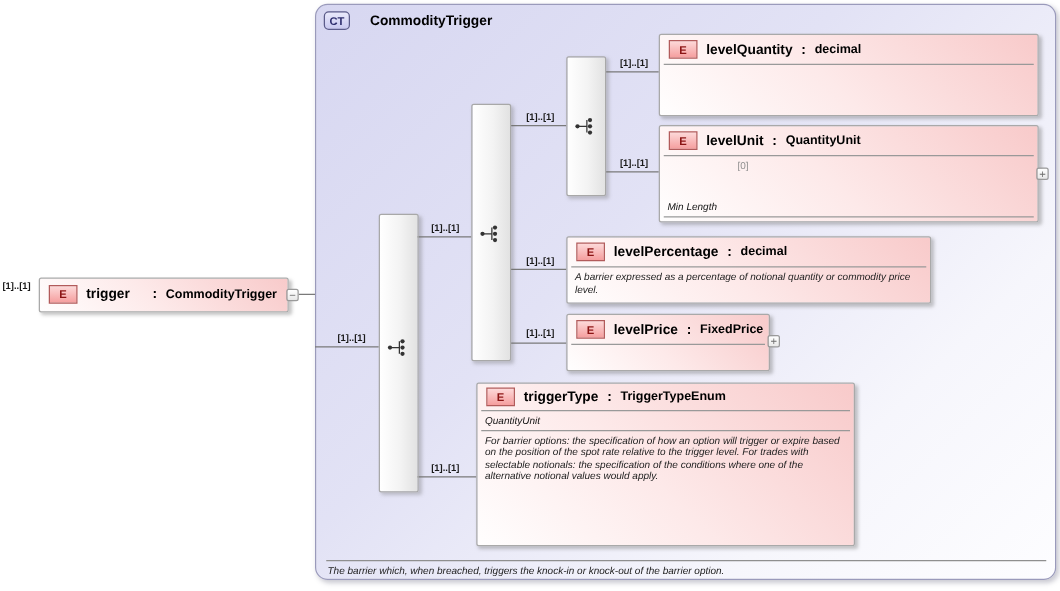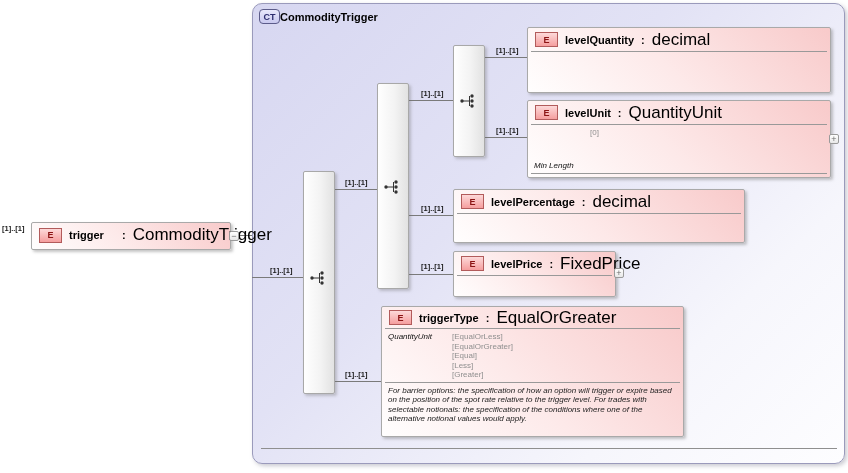--- a/index.html
+++ b/index.html
@@ -17,38 +17,38 @@
   .vbar{position:absolute;width:30px;border:1px solid #a8a8a8;border-radius:2px;
         background:linear-gradient(to right,#ffffff 0%,#f3f3f3 55%,#e2e2e2 100%);
         box-shadow:2px 2px 3px rgba(110,110,110,.35);z-index:3;}
   .vbar svg{position:absolute;left:5px;}
 
   
   .ct{position:absolute;left:252px;top:3px;width:591px;height:459px;
       border:1px solid #9a9abb;border-radius:10px;
       background:linear-gradient(135deg,#d7d7f1 0%,#e2e2f5 40%,#f6f6fc 75%,#fdfdff 100%);
       box-shadow:2px 2px 4px rgba(120,120,140,.4);z-index:1;}
-  .ct-header{position:absolute;left:6px;top:5px;display:flex;align-items:center;gap:0;}
+  .ct-header{position:absolute;left:6px;top:5px;display:flex;align-items:center;gap:16px;}
   .ct-badge{width:19px;height:13px;border:1px solid #5c5c8a;border-radius:4px;
             background:linear-gradient(#e9e9fb,#c9c9ef);color:#2e2e6e;font-size:9px;
             font-weight:bold;display:flex;align-items:center;justify-content:center;}
   .ct-title{font-size:11px;font-weight:bold;color:#000;}
   .ct-doc-sep{position:absolute;left:8px;right:7px;top:444px;border-top:1px solid #8f8f8f;}
   .ct-doc{position:absolute;left:9px;top:448px;right:8px;font-size:8px;font-style:italic;color:#222;}
 
   
   .ebox{position:absolute;border:1px solid #a9a9a9;border-radius:2px;
         background:linear-gradient(45deg,#fffefe 0%,#fde9e9 45%,#f8caca 100%);
         box-shadow:2px 2px 3px rgba(110,110,110,.4);z-index:3;}
   .ehead{height:23px;display:flex;align-items:center;padding:0 7px;gap:7px;}
   .badge-e{width:21px;height:13px;border:1px solid #b25b5b;flex:0 0 auto;
            background:linear-gradient(#fdd9d9,#f59e9e);color:#8b1414;font-size:9px;
            font-weight:bold;display:flex;align-items:center;justify-content:center;}
   .ename{font-size:11px;font-weight:bold;color:#000;white-space:nowrap;}
-  .etype{font-size:17px;font-weight:normal;color:#000;white-space:nowrap;}
+  .etype{font-size:10px;font-weight:bold;color:#000;white-space:nowrap;}
   .tsep{font-size:11px;font-weight:bold;color:#000;}
   .sepline{border-top:1px solid #999;margin:0 3px;}
   .ann{padding:3px 6px 2px 6px;font-size:8px;font-style:italic;color:#222;line-height:9.5px;}
   .facets{display:flex;padding:3px 6px 2px 6px;font-size:8px;line-height:9.5px;}
   .frow{display:flex;}
   .frow .fl{width:56px;font-style:italic;color:#111;margin-top:33px;}
   .frow .fv{color:#8f8f8f;}
   .enum-label{width:64px;flex:0 0 auto;font-style:italic;color:#111;}
   .enum-col div{color:#8f8f8f;}
 
@@ -66,20 +66,21 @@
 <body>
 
 <div id="stage">
 
   <div class="ct">
     <div class="ct-header">
       <span class="ct-badge">CT</span>
       <span class="ct-title">CommodityTrigger</span>
     </div>
     <div class="ct-doc-sep"></div>
+    <div class="ct-doc">The barrier which, when breached, triggers the knock-in or knock-out of the barrier option.</div>
   </div>
 
   <div class="hline" style="left:239px;top:235px;width:13px;"></div>
   <div class="hline" style="left:252px;top:277px;width:51px;"></div>
   <div class="hline" style="left:333px;top:189px;width:44px;"></div>
   <div class="hline" style="left:333px;top:381px;width:48px;"></div>
   <div class="hline" style="left:407px;top:100px;width:46px;"></div>
   <div class="hline" style="left:407px;top:215px;width:46px;"></div>
   <div class="hline" style="left:407px;top:274px;width:46px;"></div>
   <div class="hline" style="left:483px;top:57px;width:44px;"></div>
@@ -165,48 +166,42 @@
   <div class="toggle" style="left:829px;top:134px;">+</div>
 
   <div class="ebox" style="left:453px;top:189px;width:290px;height:52px;">
     <div class="ehead">
       <span class="badge-e">E</span>
       <span class="ename">levelPercentage</span>
       <span class="tsep">:</span>
       <span class="etype">decimal</span>
     </div>
     <div class="sepline"></div>
+    <div class="ann">A barrier expressed as a percentage of notional quantity or commodity price level.</div>
   </div>
 
   <div class="ebox" style="left:453px;top:251px;width:161px;height:44px;">
     <div class="ehead">
       <span class="badge-e">E</span>
       <span class="ename">levelPrice</span>
       <span class="tsep">:</span>
       <span class="etype">FixedPrice</span>
     </div>
     <div class="sepline"></div>
   </div>
   <div class="toggle" style="left:614px;top:268px;">+</div>
 
   <div class="ebox" style="left:381px;top:306px;width:301px;height:129px;">
     <div class="ehead" style="height:21px;">
       <span class="badge-e">E</span>
       <span class="ename">triggerType</span>
       <span class="tsep">:</span>
-      <span class="etype">EqualOrGreater</span>
+      <span class="etype">TriggerTypeEnum</span>
     </div>
     <div class="sepline"></div>
     <div class="facets">
       <span class="enum-label">QuantityUnit</span>
-      <span class="enum-col">
-        <div>[EqualOrLess]</div>
-        <div>[EqualOrGreater]</div>
-        <div>[Equal]</div>
-        <div>[Less]</div>
-        <div>[Greater]</div>
-      </span>
     </div>
     <div class="sepline"></div>
     <div class="ann">For barrier options: the specification of how an option will trigger or expire based on the position of the spot rate relative to the trigger level. For trades with selectable notionals: the specification of the conditions where one of the alternative notional values would apply.</div>
   </div>
 
 </div>
 
 </body></html>

